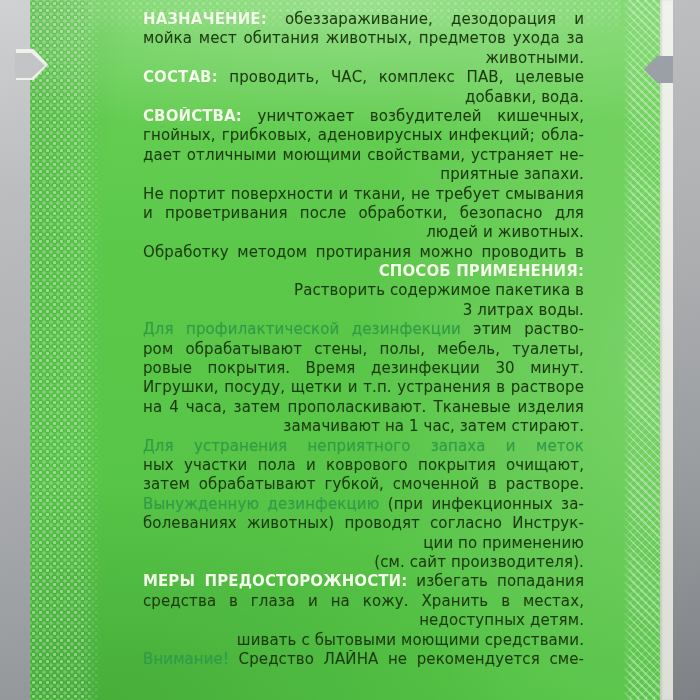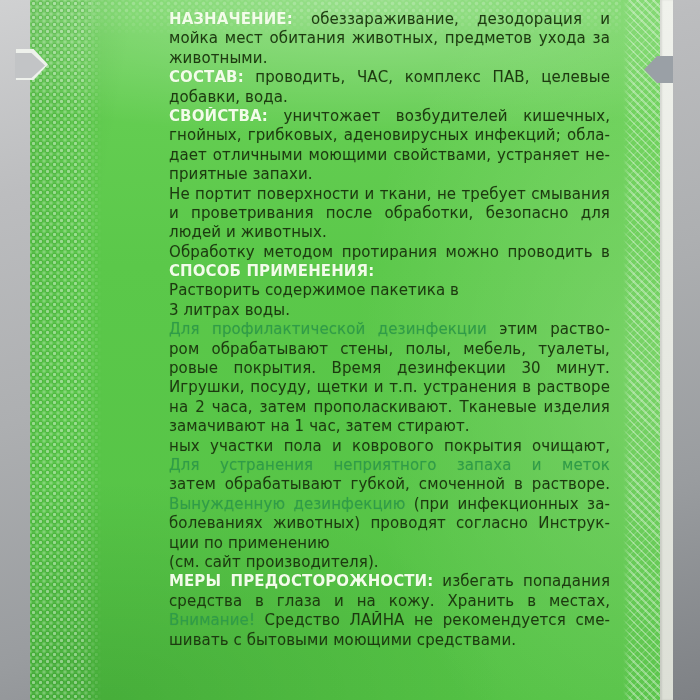--- a/index.html
+++ b/index.html
@@ -68,26 +68,26 @@
     left:15px;top:53px;width:30px;height:25px;background:#c2c4c6;
     clip-path:polygon(0 0,55% 0,100% 50%,55% 100%,0 100%);
   }
   .notch-right{
     left:644px;top:56px;width:29px;height:27px;background:#9aa0a6;
     clip-path:polygon(100% 0,45% 0,0 50%,45% 100%,100% 100%);
   }
 
   
   .text-block{
-    position:absolute;left:113px;top:10px;width:441px;margin-left:26px;
+    position:absolute;left:113px;top:10px;width:441px;
   }
   .line{
     height:19.4px;line-height:19.4px;font-size:15px;
     color:var(--body-color,#1d3a10);
-    text-align:left;overflow:hidden;letter-spacing:.1px;
+    text-align:right;overflow:hidden;letter-spacing:.1px;
     text-shadow:0 0 1px rgba(20,60,10,.15);
   }
   .line.just{text-align:justify;text-align-last:justify;}
   .seg-head{color:var(--head-color,#f2fce9);font-weight:bold;}
   .seg-sub{color:var(--sub-color,#2f9c49);font-weight:normal;}
   .seg-body{}
 </style>
 </head>
 <body>
 
@@ -111,31 +111,32 @@
         <div class="line just"><span class="seg-body">и проветривания после обработки, безопасно для</span></div>
         <div class="line"><span class="seg-body">людей и животных.</span></div>
         <div class="line just"><span class="seg-body">Обработку методом протирания можно проводить в</span></div>
         <div class="line"><span class="seg-head">СПОСОБ ПРИМЕНЕНИЯ:</span></div>
         <div class="line"><span class="seg-body">Растворить содержимое пакетика в</span></div>
         <div class="line"><span class="seg-body">3 литрах воды.</span></div>
         <div class="line just"><span class="seg-sub">Для профилактической дезинфекции</span><span class="seg-body"> этим раство-</span></div>
         <div class="line just"><span class="seg-body">ром обрабатывают стены, полы, мебель, туалеты, ков-</span></div>
         <div class="line just"><span class="seg-body">ровые покрытия. Время дезинфекции 30 минут.</span></div>
         <div class="line just"><span class="seg-body">Игрушки, посуду, щетки и т.п. устранения в растворе</span></div>
-        <div class="line just"><span class="seg-body">на 2 часа, затем прополаскивают. Тканевые изделия</span></div>
+        <div class="line just"><span class="seg-body">на 4 часа, затем прополаскивают. Тканевые изделия</span></div>
         <div class="line"><span class="seg-body">замачивают на 1 час, затем стирают.</span></div>
+        <div class="line just"><span class="seg-sub">Для устранения неприятного запаха и меток</span></div>
         <div class="line just"><span class="seg-body">ных участки пола и коврового покрытия очищают,</span></div>
-        <div class="line just"><span class="seg-sub">Для устранения неприятного запаха и меток</span></div>
         <div class="line just"><span class="seg-body">затем обрабатывают губкой, смоченной в растворе.</span></div>
         <div class="line just"><span class="seg-sub">Вынужденную дезинфекцию</span><span class="seg-body"> (при инфекционных за-</span></div>
         <div class="line just"><span class="seg-body">болеваниях животных) проводят согласно Инструк-</span></div>
         <div class="line"><span class="seg-body">ции по применению</span></div>
         <div class="line"><span class="seg-body">(см. сайт производителя).</span></div>
         <div class="line just"><span class="seg-head">МЕРЫ ПРЕДОСТОРОЖНОСТИ:</span><span class="seg-body"> избегать попадания</span></div>
         <div class="line just"><span class="seg-body">средства в глаза и на кожу. Хранить в местах,</span></div>
+        <div class="line"><span class="seg-body">недоступных детям.</span></div>
+        <div class="line"><span class="seg-body">шивать с бытовыми моющими средствами.</span></div>
         <div class="line just"><span class="seg-sub">Внимание!</span><span class="seg-body"> Средство ЛАЙНА не рекомендуется сме-</span></div>
-        <div class="line"><span class="seg-body">шивать с бытовыми моющими средствами.</span></div>
       </div>
   </div>
   <div class="notch notch-left-hl"></div>
   <div class="notch notch-left"></div>
   <div class="notch notch-right"></div>
 </div>
 
 </body></html>

